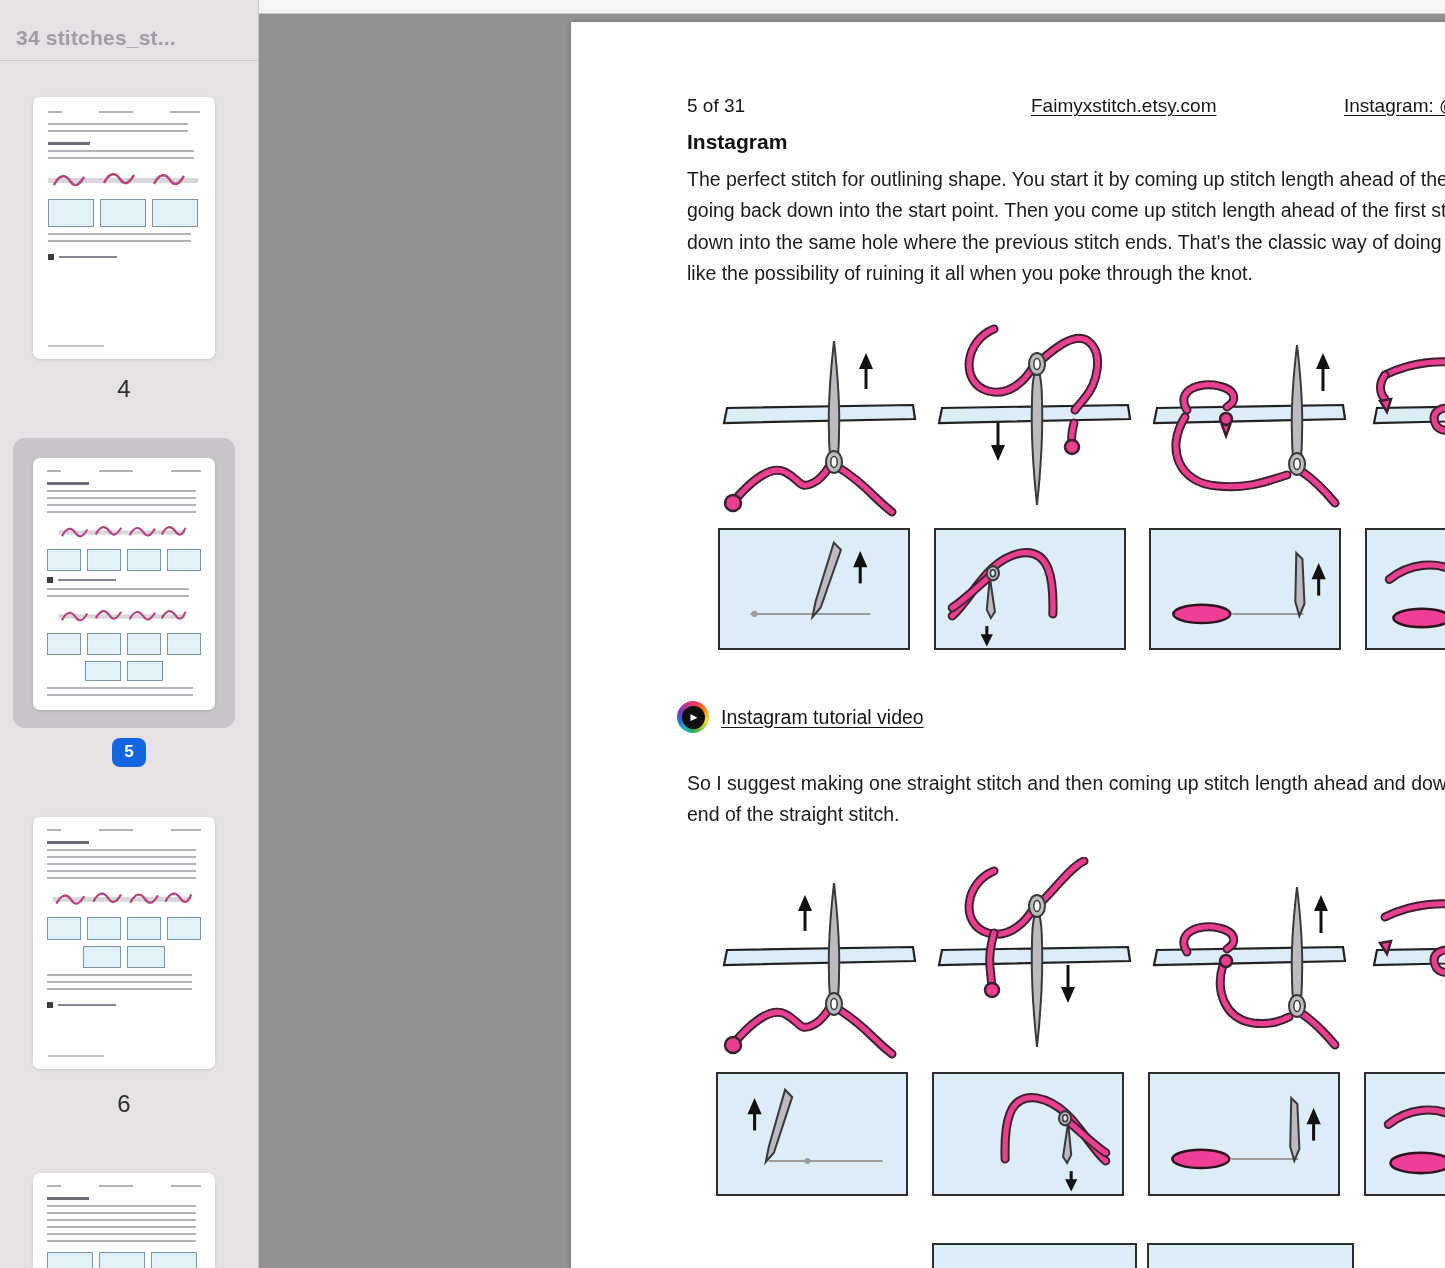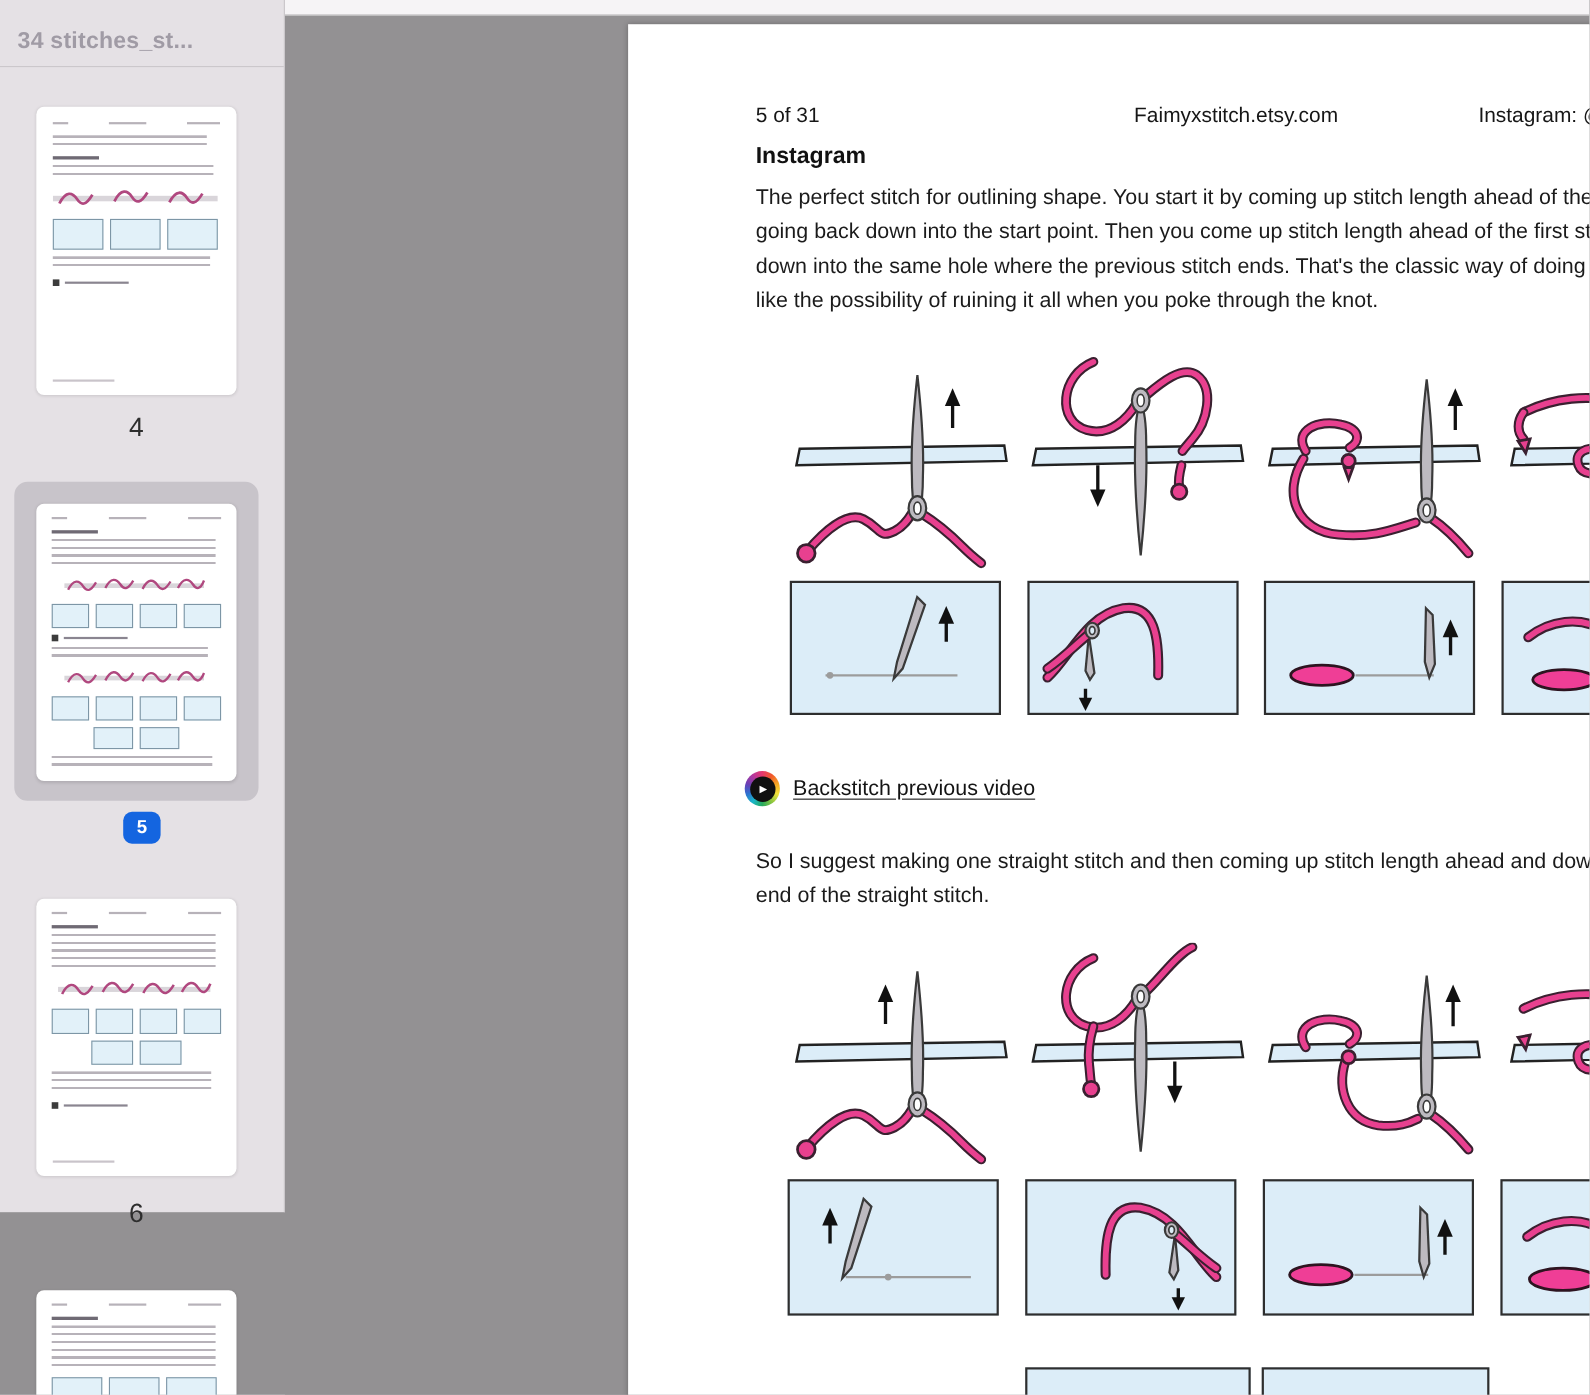--- a/index.html
+++ b/index.html
@@ -4,21 +4,21 @@
 <style>
   html,body{margin:0;padding:0;}
   body{
     width:1445px;height:1268px;position:relative;overflow:hidden;
     font-family:"Liberation Sans", sans-serif;
     background:#939193;
     -webkit-font-smoothing:antialiased;
   }
   
   .sidebar{
-    position:absolute;left:0;top:0;width:258px;height:1102px;
+    position:absolute;left:0;top:0;width:258px;height:1268px;
     background:#e5e1e5;border-right:1px solid #c9c5c9;z-index:5;
   }
   .sidebar-title{
     height:61px;box-sizing:border-box;padding:26px 0 0 16px;
     font-size:21px;font-weight:700;color:#a09ba5;
     border-bottom:1px solid #cbc7cb;letter-spacing:.2px;
     white-space:nowrap;overflow:hidden;
   }
   .thumb-card{
     position:absolute;left:33px;width:182px;background:#ffffff;
@@ -51,21 +51,21 @@
   .mvideo b{width:58px;height:2px;background:#8a8590;display:block;}
   .mfoot{position:absolute;left:15px;bottom:12px;width:56px;height:2px;background:#c9c4ca;}
   
   .canvas{position:absolute;left:259px;top:0;right:0;bottom:0;background:#939193;}
   .top-strip{position:absolute;left:259px;top:0;right:0;height:13px;background:#f6f4f6;border-bottom:1px solid #c6c4c6;z-index:4;}
   .page{
     position:absolute;left:312px;top:22px;width:1108px;height:1300px;
     background:#ffffff;box-shadow:0 0 5px rgba(0,0,0,.28);z-index:2;
   }
   .hdr-item{position:absolute;top:73px;font-size:19px;color:#161616;}
-  .u{text-underline-offset:3px;}
+  .u{text-decoration:underline;text-underline-offset:3px;}
   .doc-heading{position:absolute;left:116px;top:108px;font-size:21px;font-weight:800;color:#111;}
   .para{position:absolute;left:116px;width:896px;font-size:19.5px;line-height:31.4px;color:#1b1b1b;}
   .dg{position:absolute;width:200px;height:213px;}
   .bx{position:absolute;width:192px;height:122px;background:#dcedf8;border:2.5px solid #2e2e2e;box-sizing:border-box;}
   .bx svg{width:100%;height:100%;display:block;}
   .video-row{position:absolute;left:106px;top:679px;display:flex;align-items:center;gap:12px;}
   .play-icon{
     width:32px;height:32px;border-radius:50%;
     background:conic-gradient(#e6386e,#f0592b,#f6a623,#f3e13a,#8cc63f,#27a95c,#19b6c9,#2f6fd0,#6a3fb5,#b5379c,#e6386e);
     display:flex;align-items:center;justify-content:center;
@@ -341,21 +341,21 @@
           <ellipse class="eyeB" cx="99" cy="62" rx="2.5" ry="3.5"></ellipse>
         <line class="arr" x1="120" y1="96" x2="120" y2="106"></line>
           <polygon fill="#111" points="114,102 120,113 126,102"></polygon>
       </svg>
     </div>
 
     <div class="video-row">
       <span class="play-icon">
           <span class="play-inner">▶</span>
         </span>
-      <span class="video-label">Backstitch previous video</span>
+      <span class="video-label">Instagram tutorial video</span>
     </div>
 
     <div class="para" style="top:746px;">So I suggest making one straight stitch and then coming up stitch length ahead and down back into the end of the straight stitch.</div>
 
     <svg class="dg" style="left:148px;top:835px;" viewBox="0 0 200 213">
       <path class="fab" d="M8,93 L194,90 L196,104 L5,108 Z"></path>
       <path class="ndl" d="M115,26 C119,62 121,92 120,118 C120,138 118,149 115,155 C112,149 110,138 110,118 C109,92 111,62 115,26 Z"></path>
       <path class="thro" d="M15,186 C32,166 52,150 66,157 C82,165 80,175 94,168 C104,163 108,155 111,150"></path>
       <path class="thr" d="M15,186 C32,166 52,150 66,157 C82,165 80,175 94,168 C104,163 108,155 111,150"></path>
       <path class="thro" d="M119,152 C132,160 146,172 156,182 C162,188 168,193 173,197"></path>

